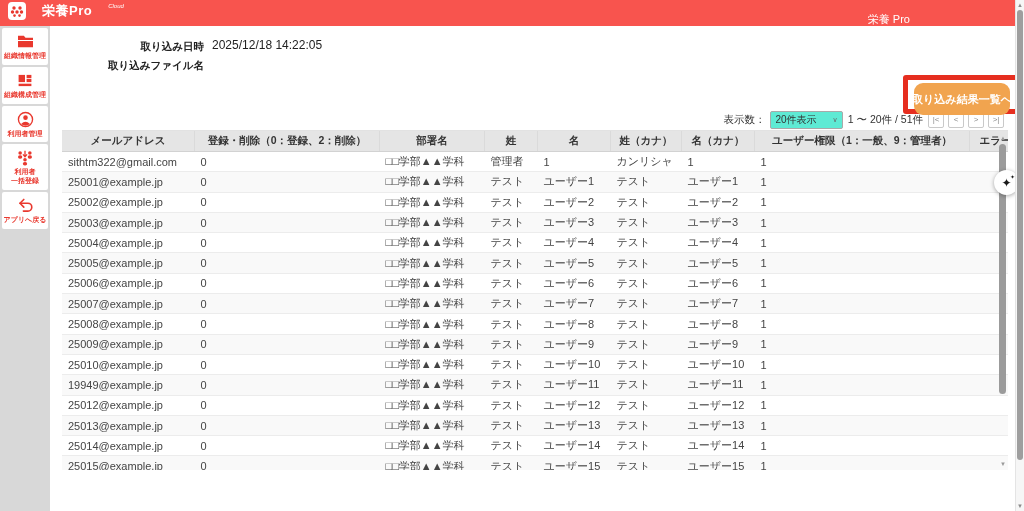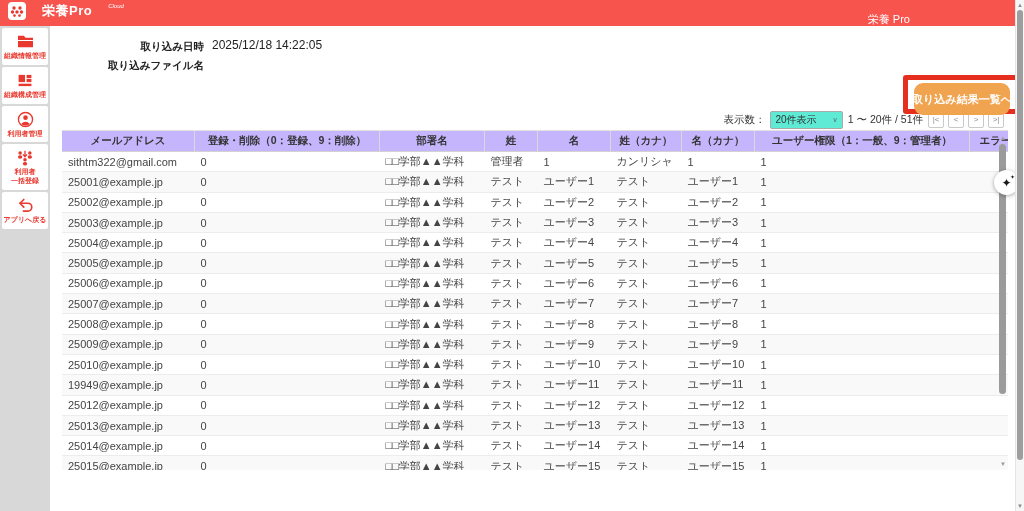--- a/index.html
+++ b/index.html
@@ -63,21 +63,21 @@
     background:#fff;color:#8a8a8a;font-size:8px;line-height:1;cursor:pointer;
     display:inline-flex;align-items:center;justify-content:center;padding:0;font-family:inherit;
   }
   
   .table-wrap{
     position:absolute;left:62px;top:130px;width:946px;height:339px;
     overflow:hidden;z-index:1;border-top:1px solid #e2e2e2;
   }
   table{border-collapse:collapse;table-layout:fixed;width:936px;}
   th{
-    background:#c4b5fd;color:#333;font-weight:bold;font-size:10.5px;height:20px;
+    background:#e5e5e5;color:#333;font-weight:bold;font-size:10.5px;height:20px;
     border-right:1px solid #dadada;border-bottom:1px solid #d2d2d2;
     text-align:center;white-space:nowrap;overflow:hidden;padding:0 2px;
   }
   th:last-child{border-right:none;}
   td{
     font-size:11px;color:#444;height:19.3px;padding:0 6px;
     border-bottom:1px solid #ececec;white-space:nowrap;overflow:hidden;text-align:left;
   }
   tbody tr:nth-child(even) td{background:#f9f9f9;}
   
@@ -217,21 +217,21 @@
       <button class="pg-btn">&gt;</button>
       <button class="pg-btn">&gt;|</button>
     </span>
 </div>
 
 <div class="table-wrap">
   <table>
     <thead>
         <tr id="thead-row">
           <th style="width: 128px;">メールアドレス</th>
-          <th style="width: 180px;">登録・削除（0：登録、9：削除）</th>
+          <th style="width: 180px;">登録・削除（0：登録、2：削除）</th>
           <th style="width: 100px;">部署名</th>
           <th style="width: 48px;">姓</th>
           <th style="width: 68px;">名</th>
           <th style="width: 66px;">姓（カナ）</th>
           <th style="width: 68px;">名（カナ）</th>
           <th style="width: 210px;">ユーザー権限（1：一般、9：管理者）</th>
           <th style="width: 68px;">エラー内容</th>
         </tr>
       </thead>
     <tbody id="tbody">

